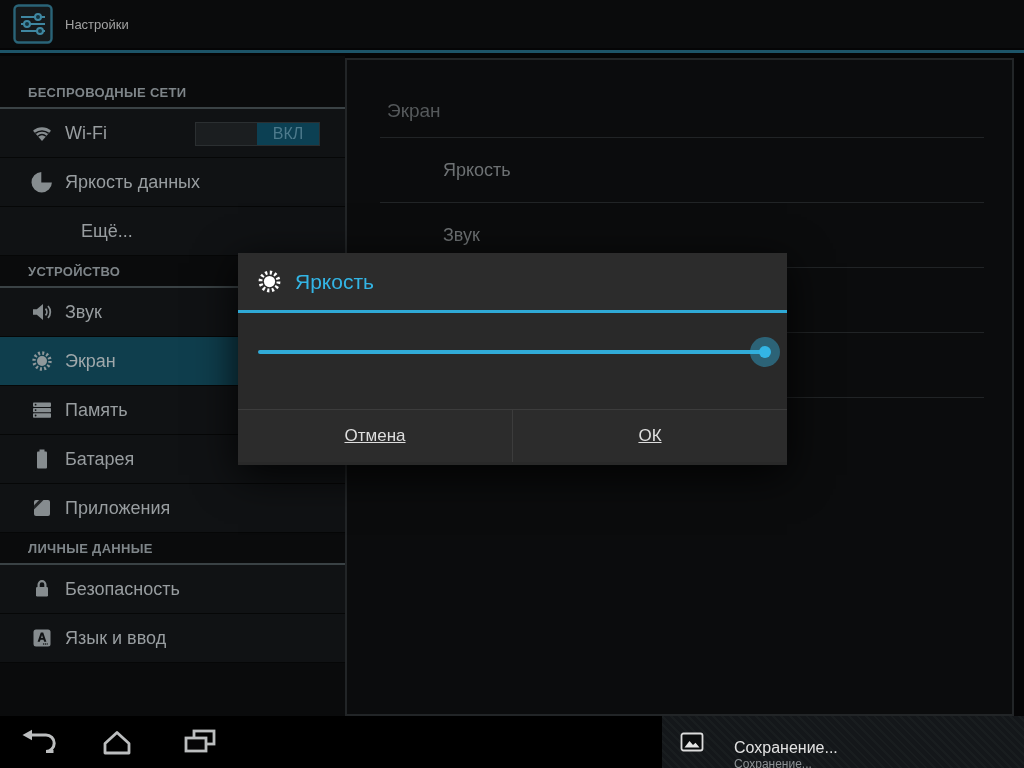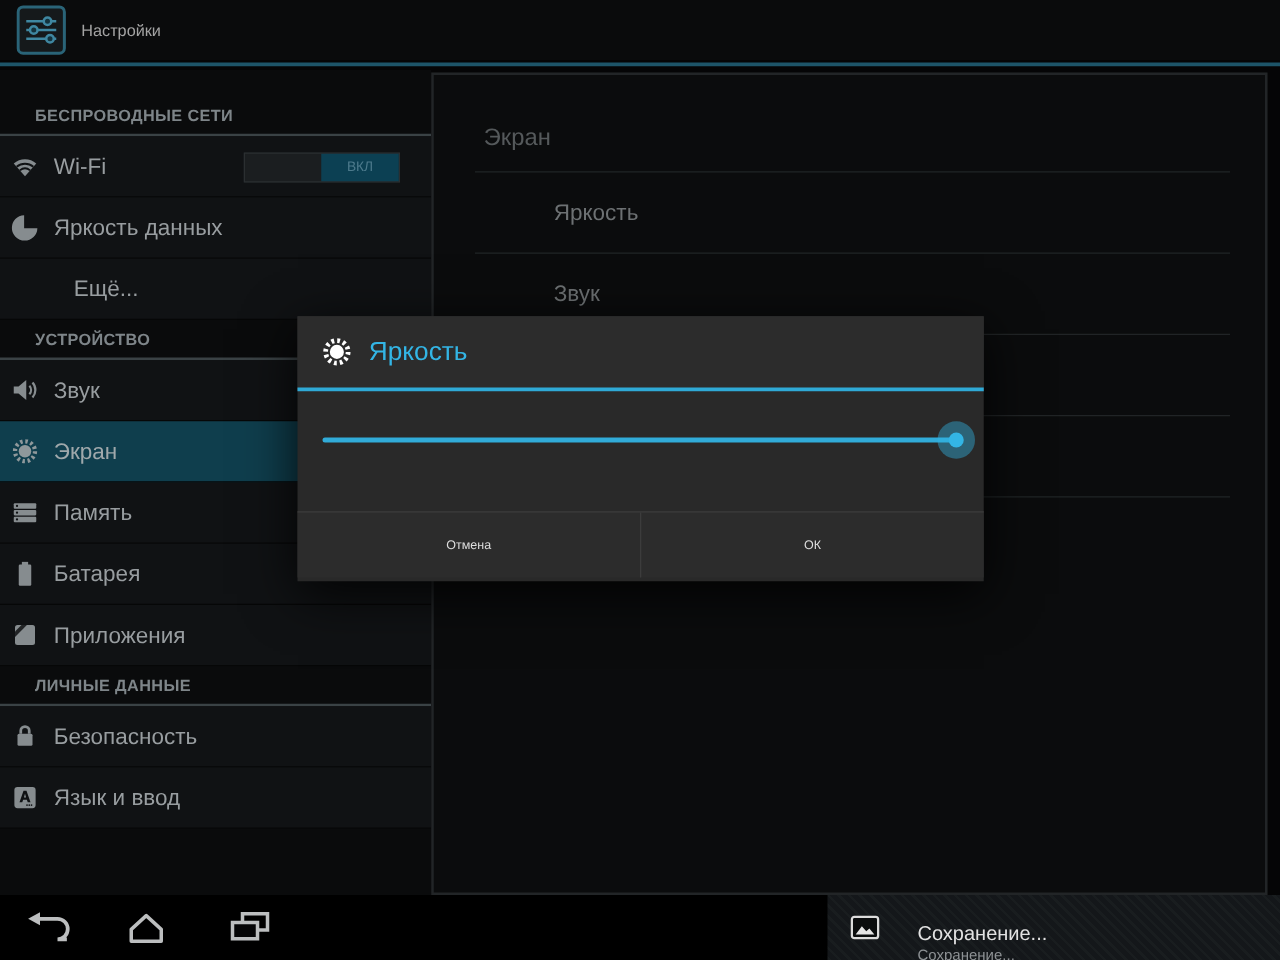--- a/index.html
+++ b/index.html
@@ -15,31 +15,31 @@
   .app-title { margin-left:12px; font-size:13px; color:#a3a3a3;text-align:right; }
   .accent-line { position:absolute; top:50px; left:0; right:0; height:3px; background:#1d5468; }
   
   .sidebar { position:absolute; top:56px; left:0; width:345px; height:660px;
     background:#0a0b0c; overflow:hidden; }
   .side-header { display:flex; align-items:flex-end; padding:0 0 7px 28px;
     font-size:13px; font-weight:bold; letter-spacing:0.3px; color:#7e8589;
     border-bottom:2px solid #3a4245; height:53px; }
   .side-header.compact { height:32px; }
   .side-item { position:relative; height:49px; display:flex; align-items:center;
-    padding-left:8px; background:#101214; border-bottom:1px solid #060707;
+    padding-left:30px; background:#101214; border-bottom:1px solid #060707;
     color:#989da0; cursor:default; }
   .side-item .icn { width:24px; height:24px; color:#868c8f; flex:0 0 24px; }
   .side-item .lbl { margin-left:11px; font-size:18px; }
   .side-item.noicon .lbl { margin-left:51px; }
   .side-item.selected { background:#0f3e4d; color:#9fa8ab; }
   .side-item.selected .icn { color:#8f989b; }
   .toggle { position:absolute; right:25px; top:13px; width:125px; height:24px;
     background:#1b1e20; border:1px solid #2b2f31; }
   .toggle-on { position:absolute; right:0; top:0; width:62px; height:100%;
-    background:#0c4053; color:#4d7a8c; font-size:11px;
+    background:#0c4053; color:#4d7a8c; font-size:16px;
     display:flex; align-items:center; justify-content:center; }
   
   .content-card { position:absolute; top:58px; left:345px; width:669px; height:658px;
     background:#0b0c0d; border:2px solid #222527; }
   .panel-title { height:77px; padding:0 0 15px 40px; display:flex; align-items:flex-end;
     font-size:19px; color:#55595b; }
   .p-div { border-top:1px solid #212426; margin:0 28px 0 33px; }
   .p-item { height:64px; padding-left:96px; display:flex; align-items:center;
     font-size:18px; color:#6d7173; }
   
@@ -51,21 +51,21 @@
   .dlg-title-text { margin-left:12px; font-size:21px; color:#33b5e5; }
   .dlg-body { position:relative; height:96px; }
   .slider-track { position:absolute; left:20px; right:17px; top:37px; height:4px;
     background:#31abd8; border-radius:2px; }
   .slider-thumb { position:absolute; left:512px; top:24px; width:30px; height:30px;
     border-radius:50%; background:rgba(51,181,229,0.42); }
   .slider-thumb::after { content:""; position:absolute; left:9px; top:9px;
     width:12px; height:12px; border-radius:50%; background:#33b5e5; }
   .dlg-buttons { height:53px; display:flex; border-top:1px solid #3c3c3c; background:#2c2c2c; }
   .dlg-btn { flex:1; display:flex; align-items:center; justify-content:center;
-    font-size:10px; color:#dedede; cursor:default; }
+    font-size:17px; color:#dedede; cursor:default;text-decoration:underline; }
   .dlg-btn.first { border-right:1px solid #3c3c3c; }
   
   .navbar { position:absolute; left:0; bottom:0; width:1024px; height:52px; background:#000; }
   .nav-ic { position:absolute; top:11px; color:#bcbebf; }
   .nav-back { left:20px; }
   .nav-home { left:100px; }
   .nav-recents { left:182px; }
   
   .toast { position:absolute; right:0; top:0; width:362px; height:52px;
     background:repeating-linear-gradient(45deg, #191d1f 0 2px, #14171a 2px 6px);

